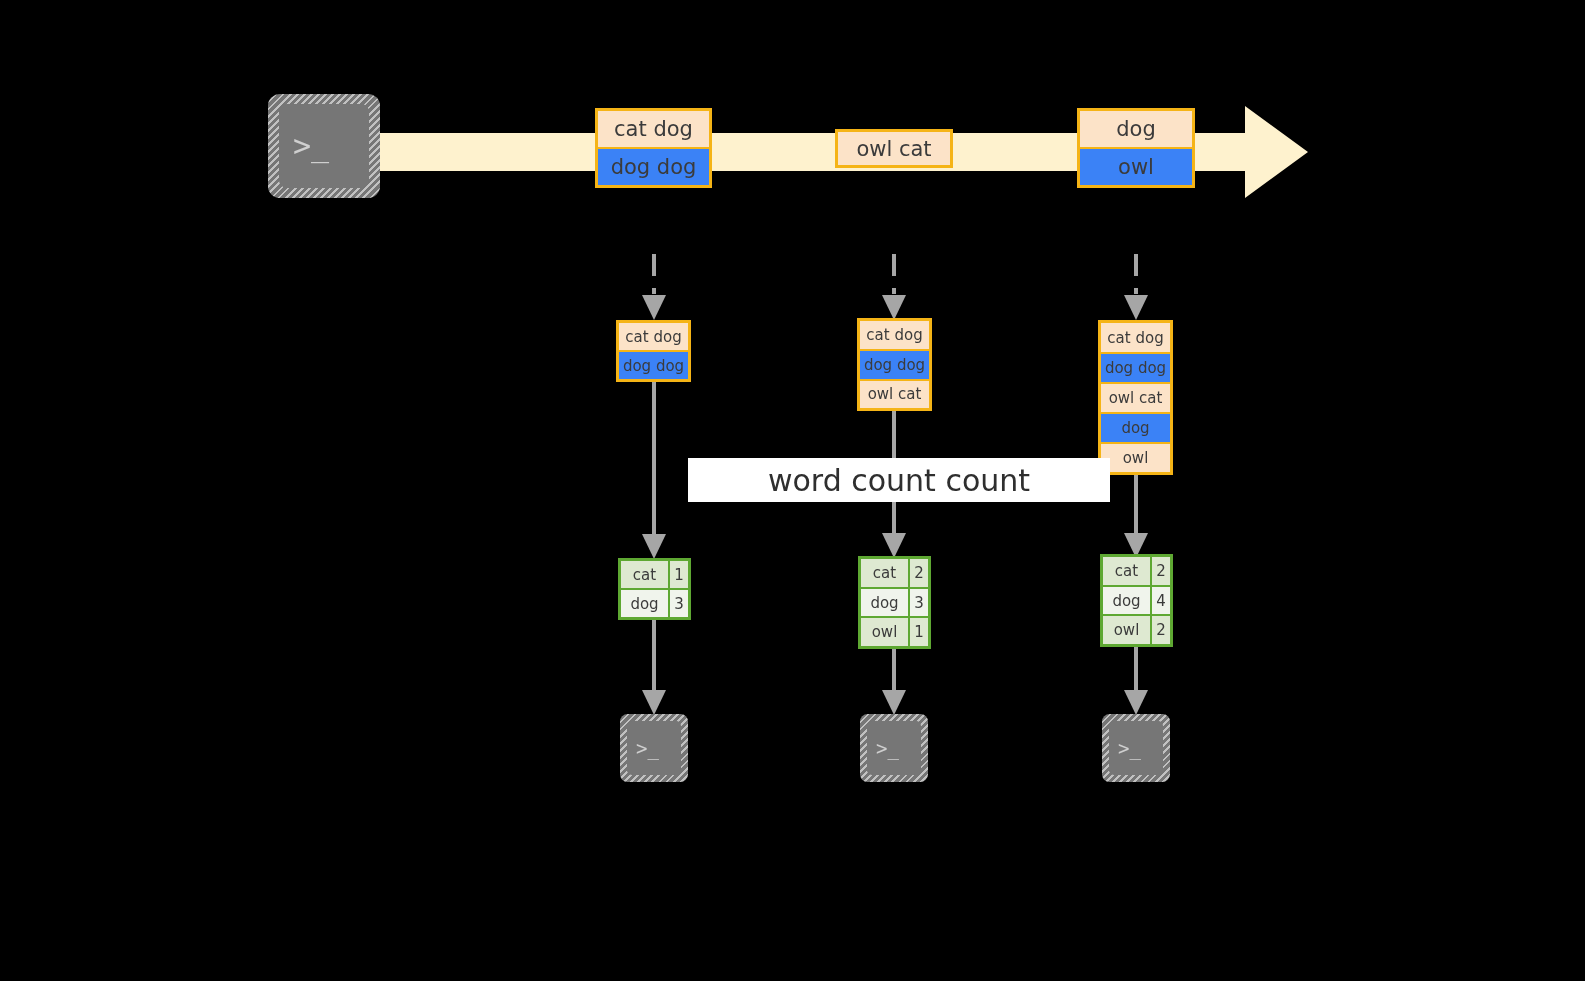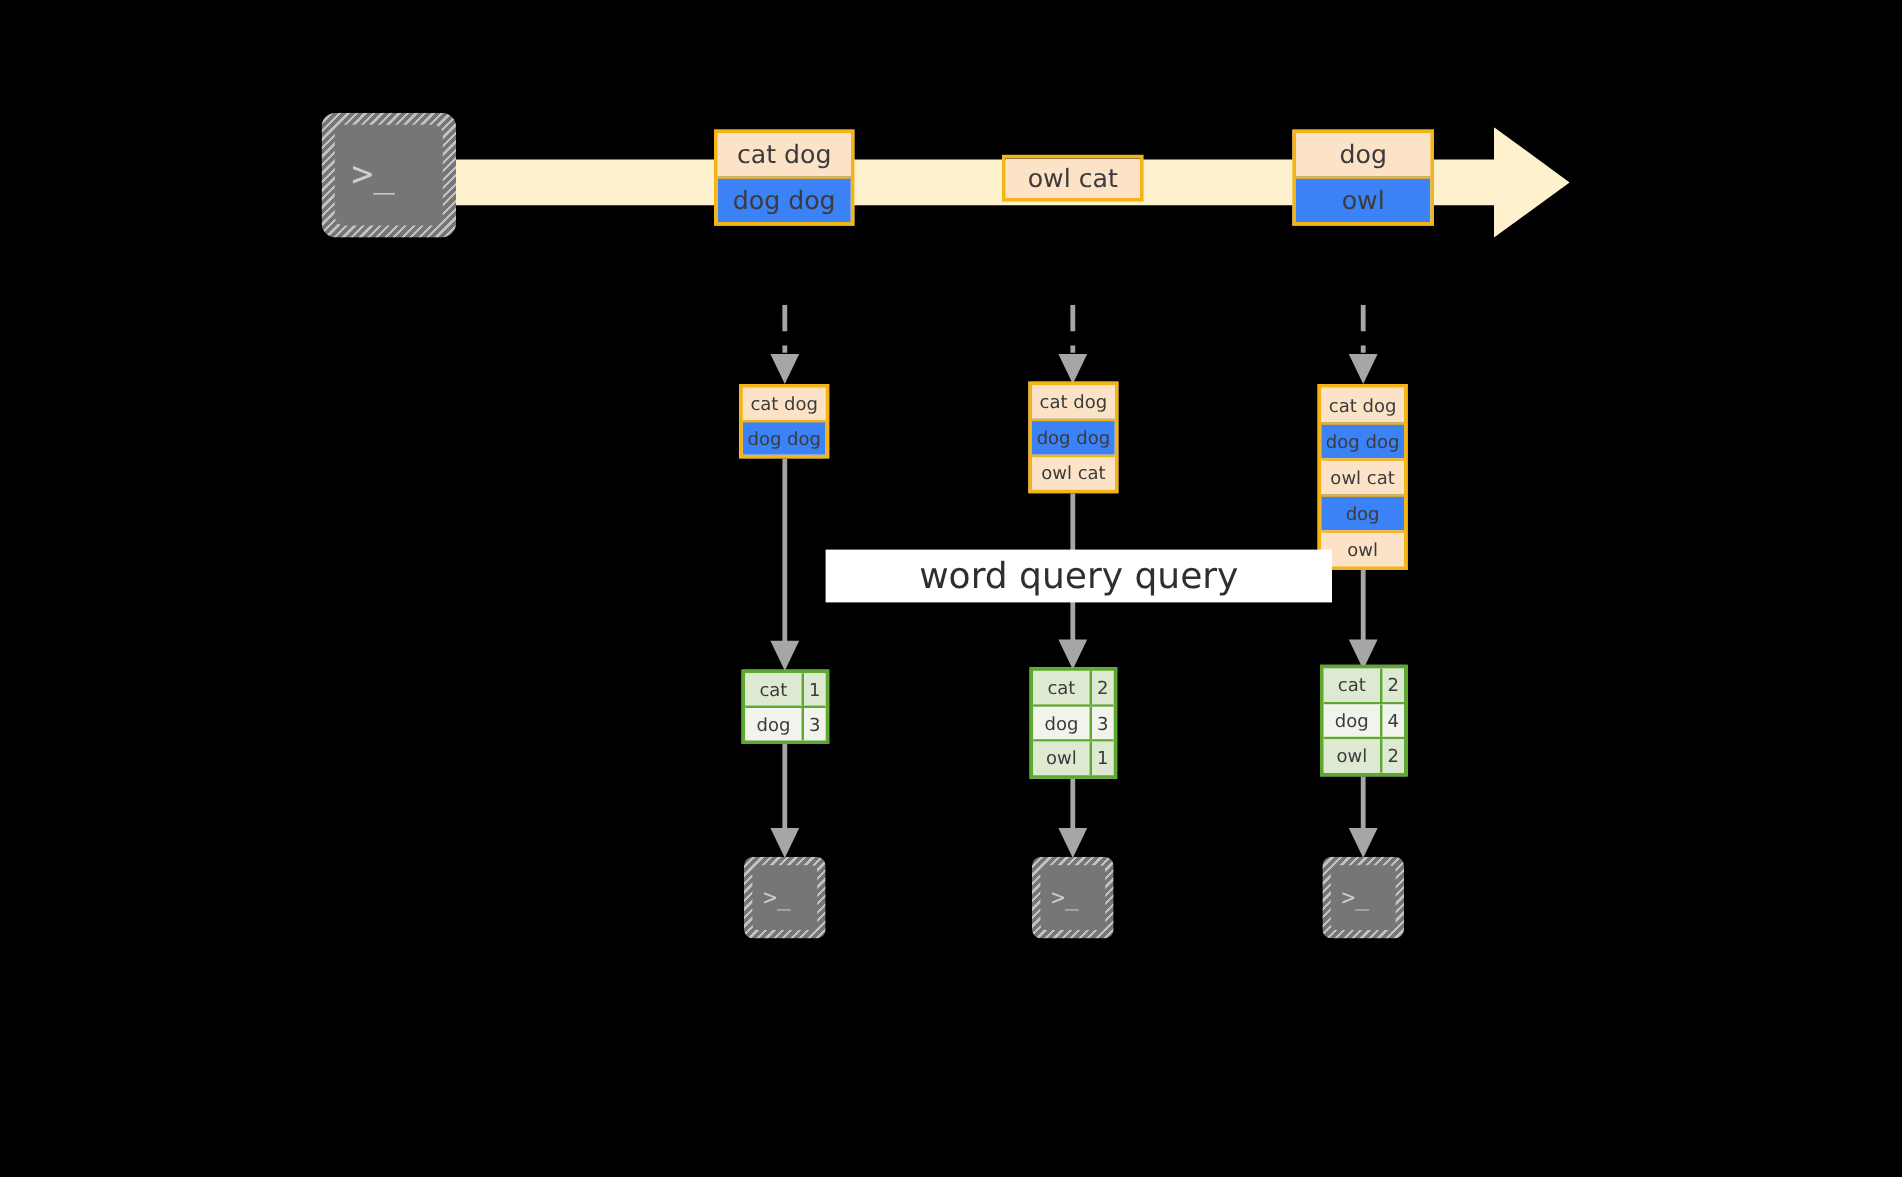--- a/index.html
+++ b/index.html
@@ -264,15 +264,15 @@
     <line x1="18" y1="0" x2="18" y2="45" stroke="#A6A6A6" stroke-width="4"></line>
     <polygon points="18,68 6,43 30,43" fill="#A6A6A6"></polygon>
   </svg>
 
   <div class="term" style="left:1102px; top:714px; width:68px; height:68px;">
     <div class="term-inner" style="left:7px; top:7px; right:7px; bottom:7px; padding-left:9px;">
       <span class="term-glyph" style="font-size:19px;">&gt;_</span>
     </div>
   </div>
 
-  <div class="banner" style="left:688px; top:458px; width:422px; height:44px; font-size:30px;">word query query</div>
+  <div class="banner" style="left:688px; top:458px; width:422px; height:44px; font-size:30px;">word count count</div>
 
 </div>
 
 </body></html>

